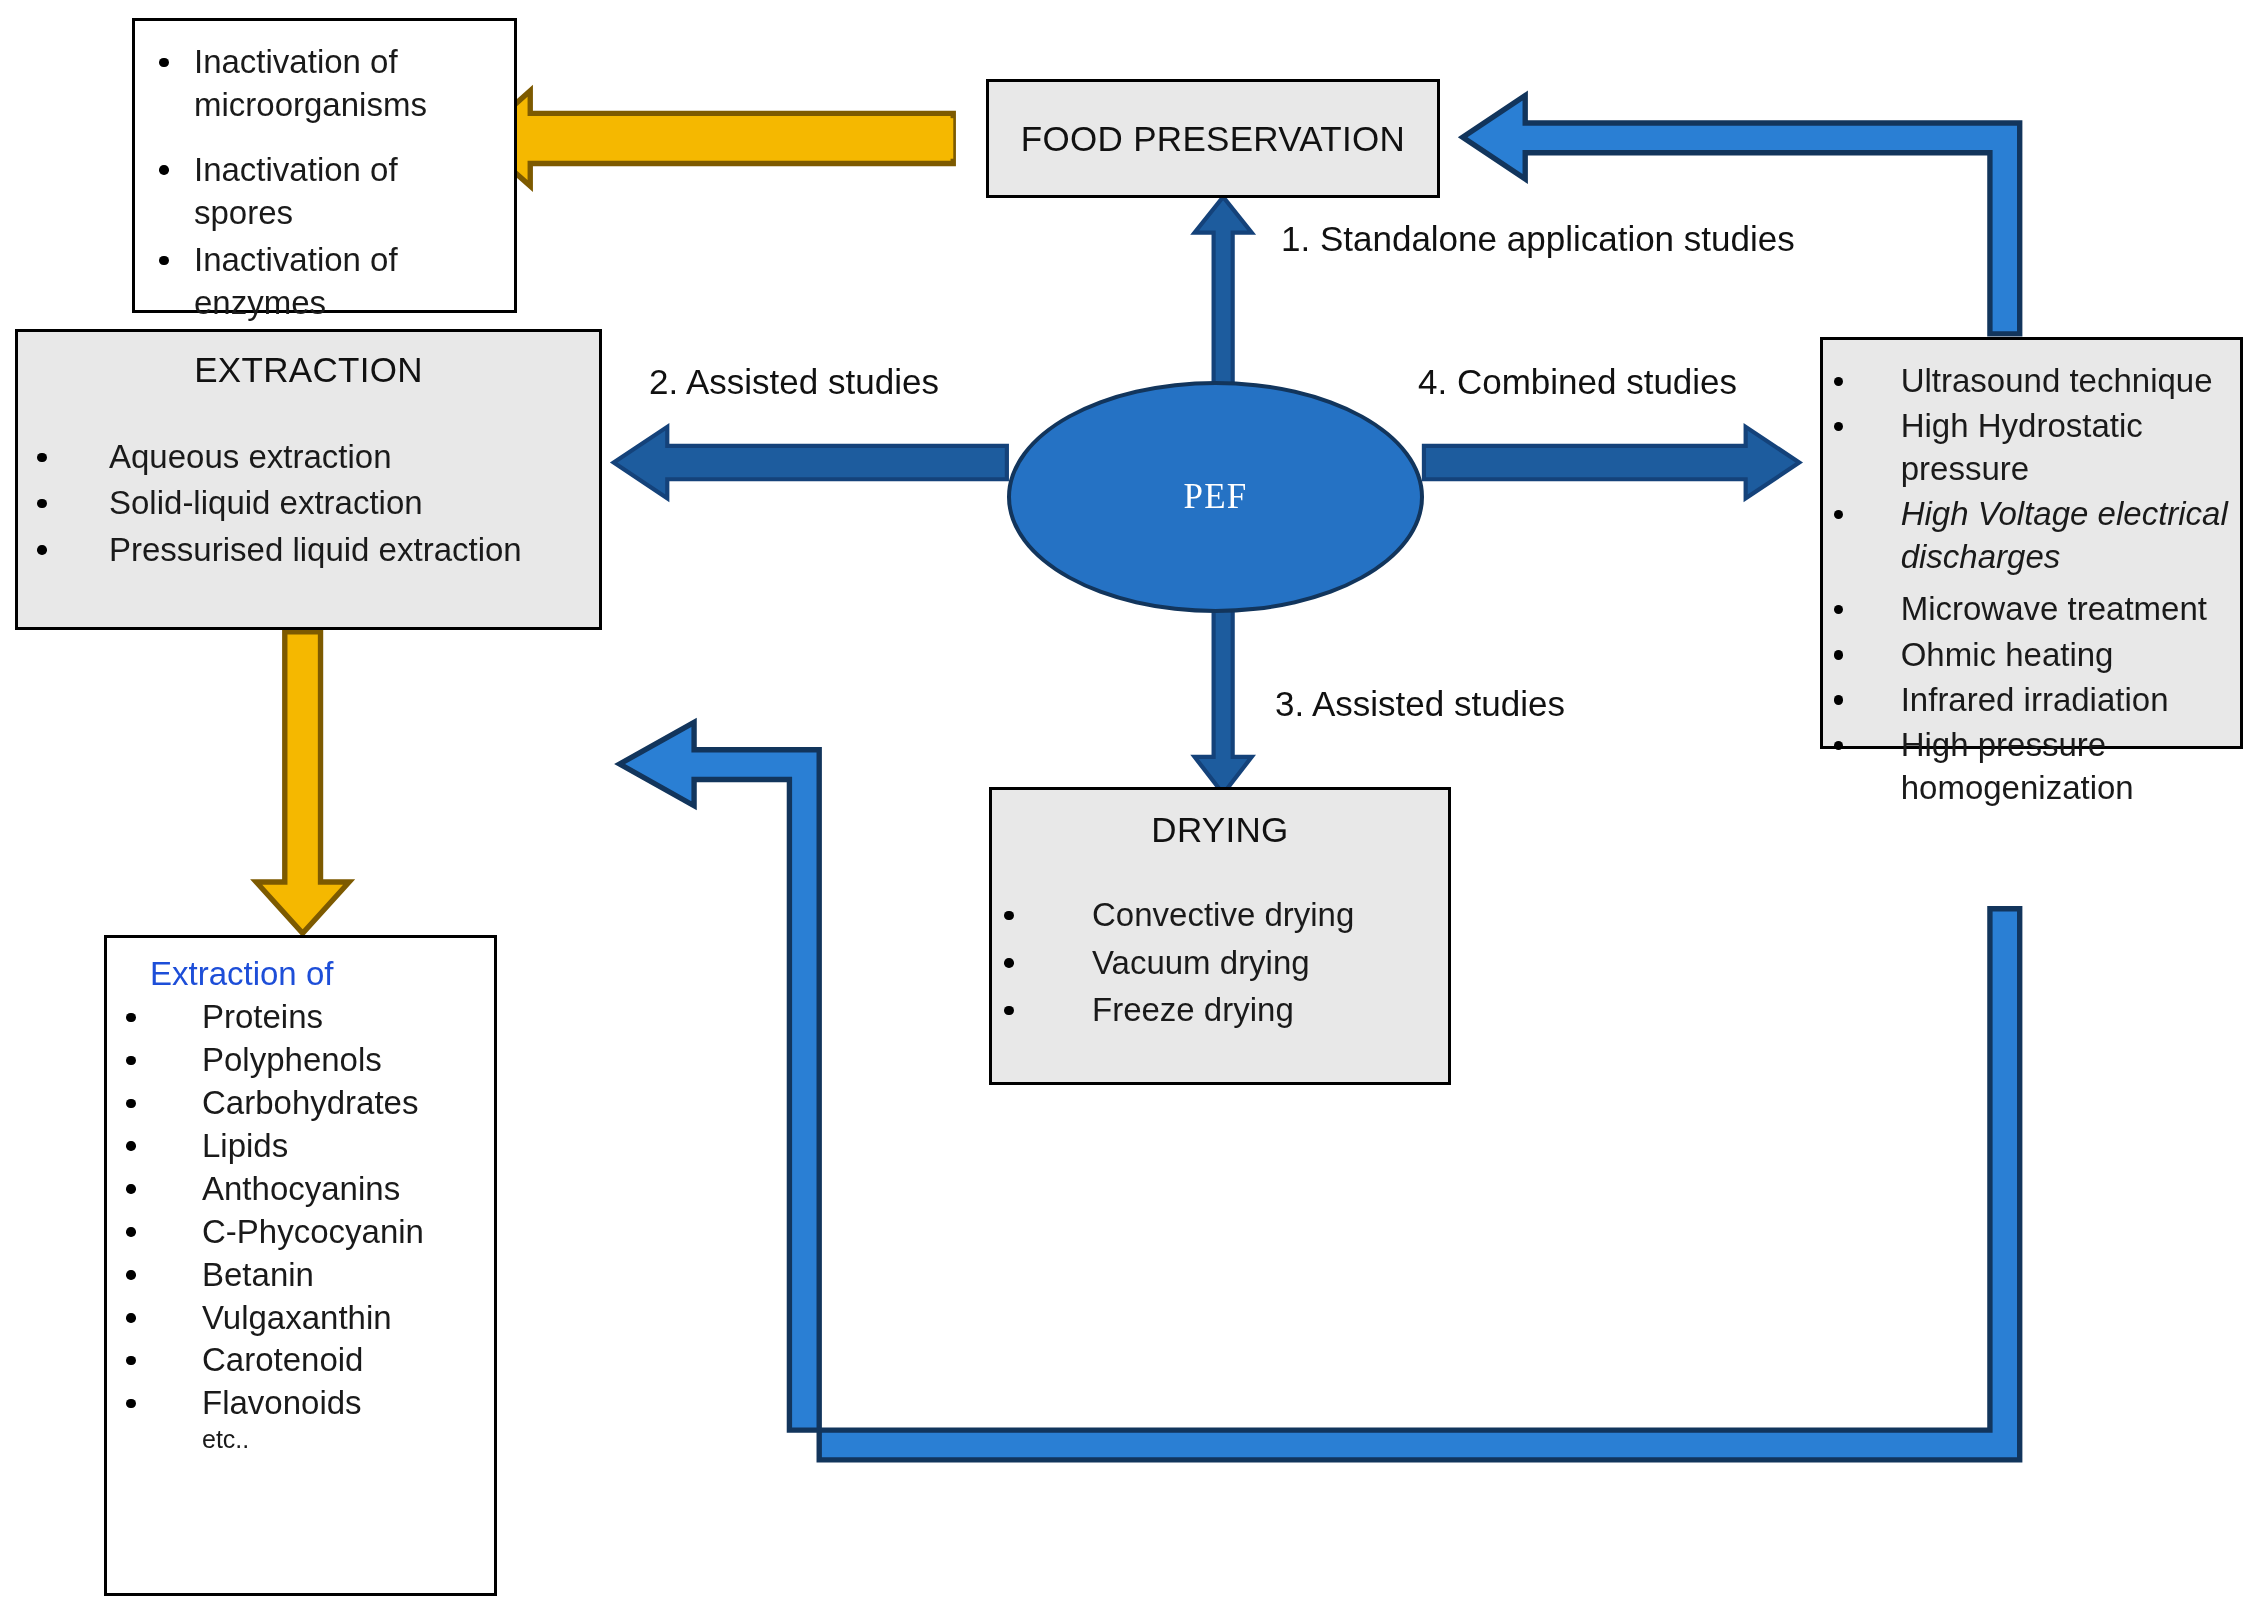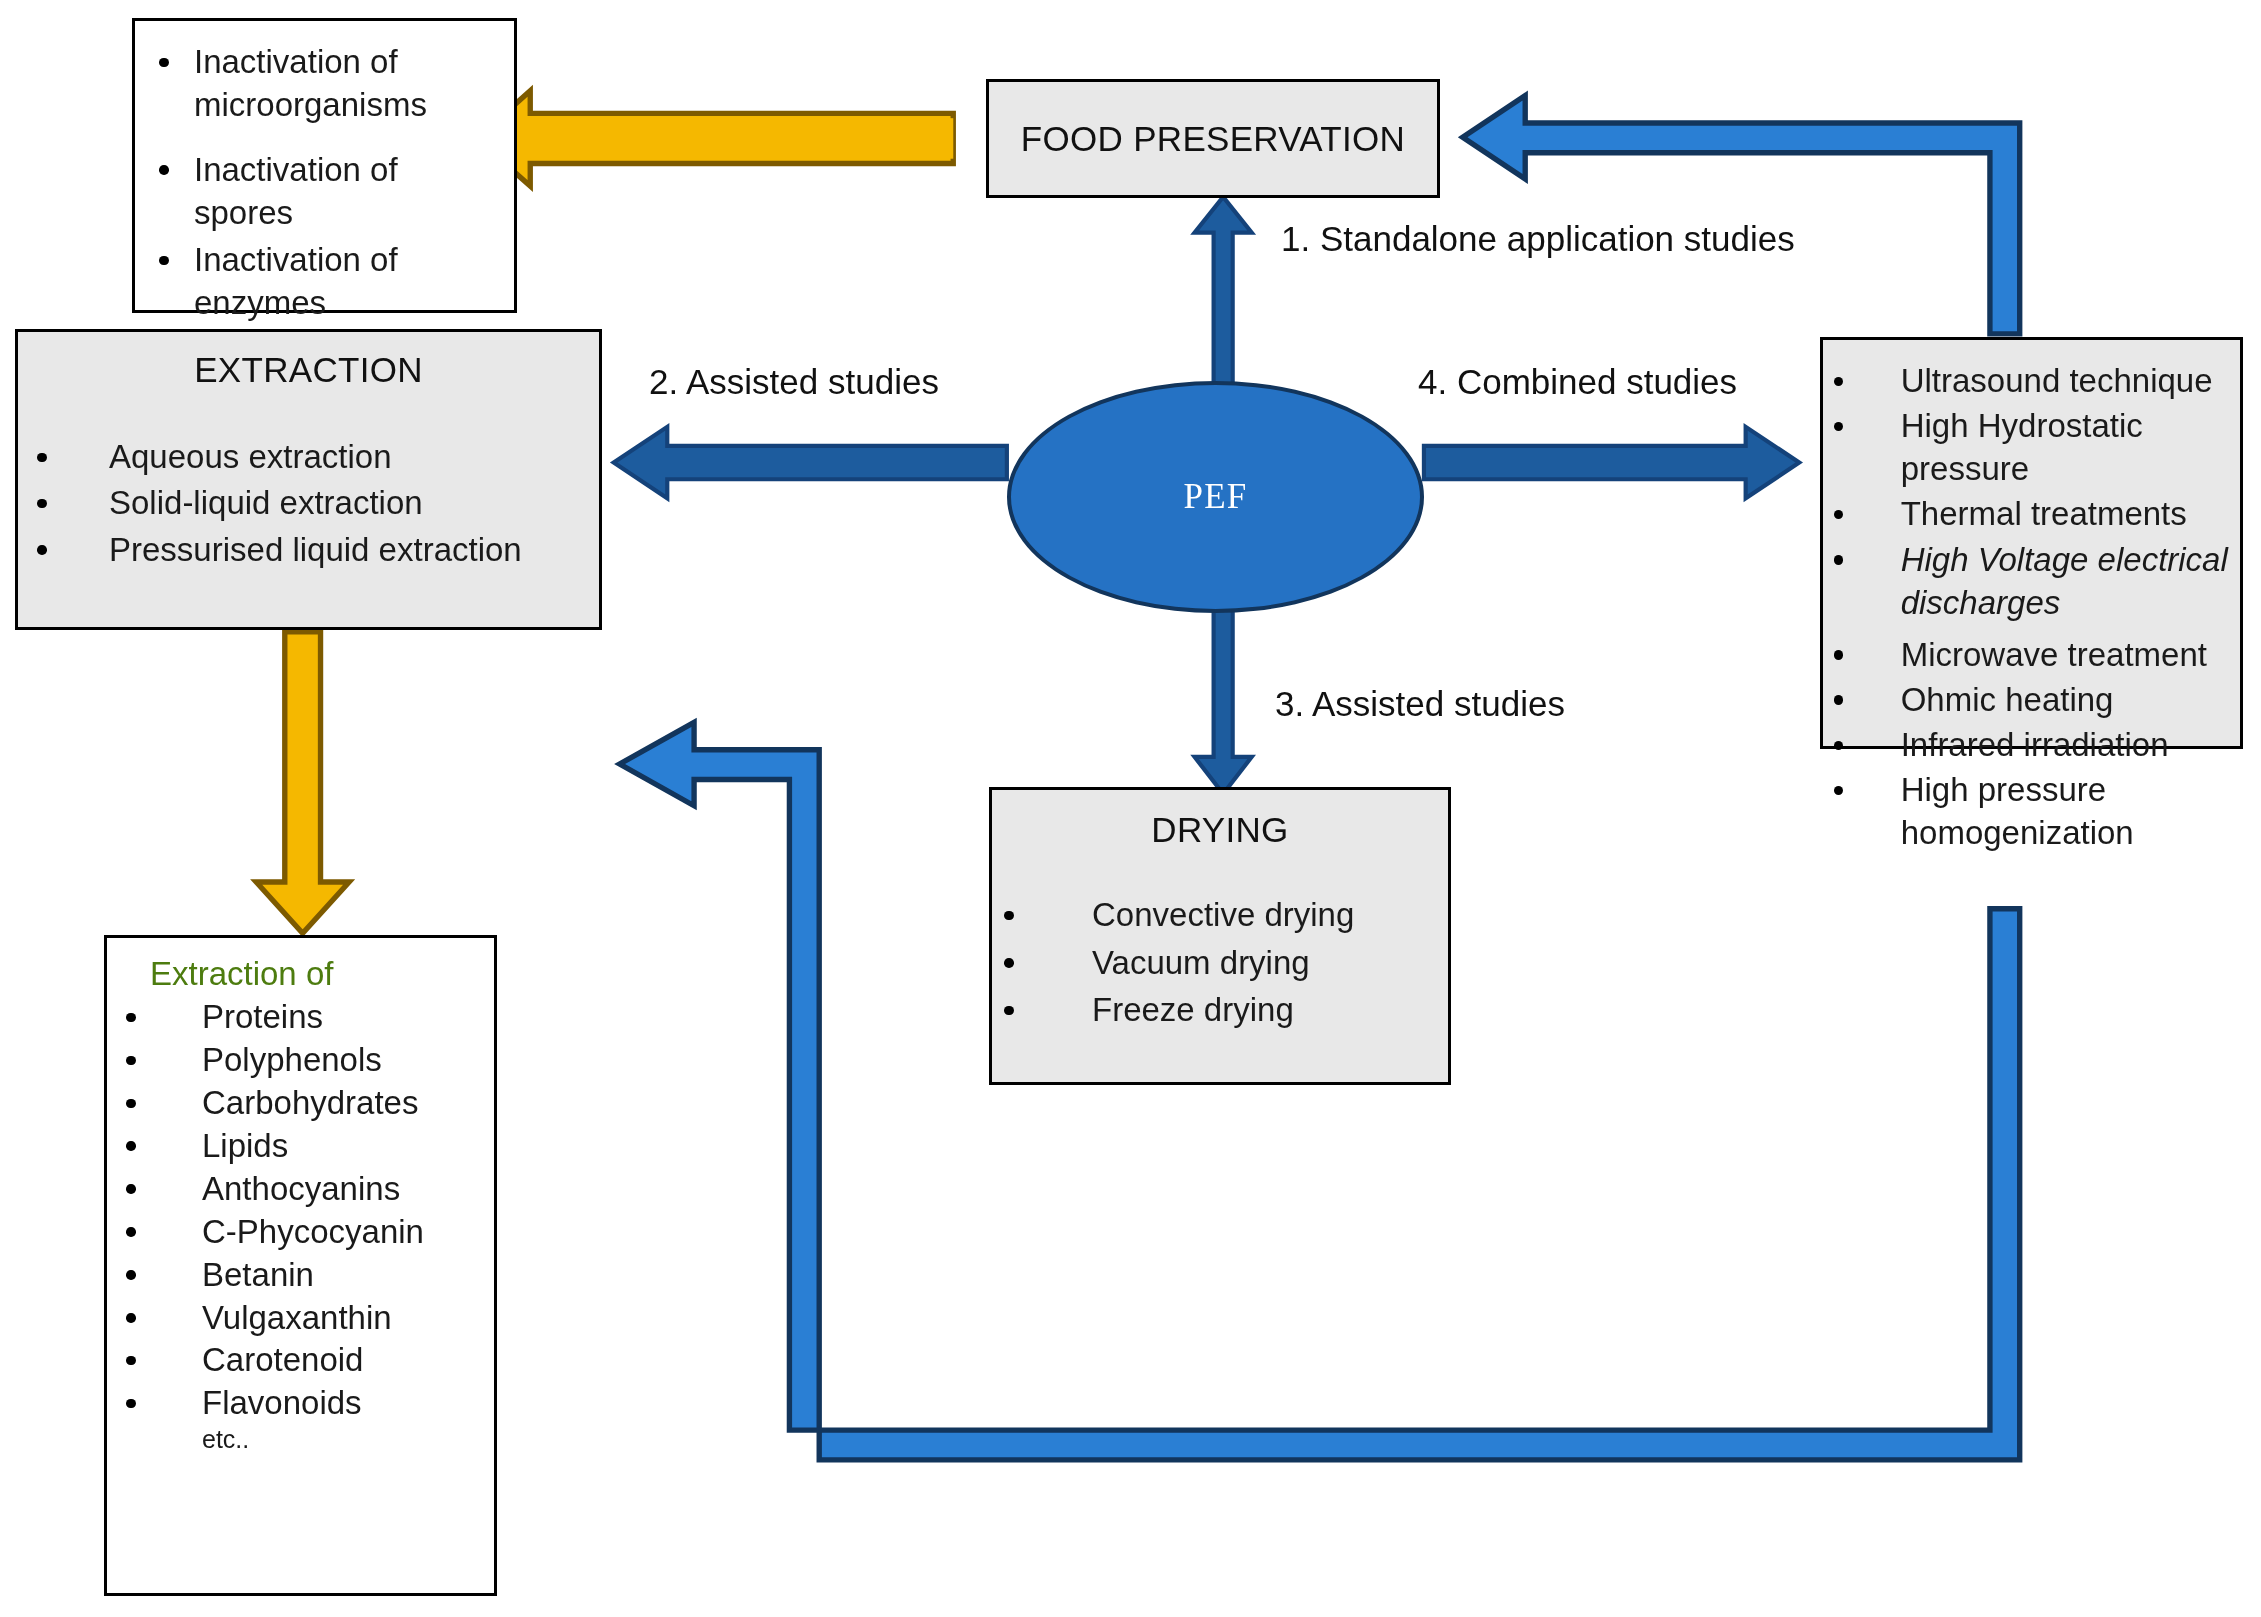--- a/index.html
+++ b/index.html
@@ -168,21 +168,21 @@
         <span class="btxt">Solid-liquid extraction</span>
       </li>
       <li style="padding-left:72px;">
         <span class="bdot"></span>
         <span class="btxt">Pressurised liquid extraction</span>
       </li>
     </ul>
   </div>
 
   <div class="box white" style="left:104px; top:935px; width:393px; height:661px; padding:16.7px 12px 0 19px;">
-    <div style="font-size:33px; color:#4d7c0f; margin:0 0 3.6px 24px;">Extraction of</div>
+    <div style="font-size:33px; color:#1d4ed8; margin:0 0 3.6px 24px;">Extraction of</div>
     <ul class="bullets" style="font-size:32px;">
       <li style="padding-left:76px;">
         <span class="bdot"></span>
         <span class="btxt">Proteins</span>
       </li>
       <li style="padding-left:76px;">
         <span class="bdot"></span>
         <span class="btxt">Polyphenols</span>
       </li>
       <li style="padding-left:76px;">
@@ -242,24 +242,20 @@
   <div class="box" style="left:1820px; top:337px; width:423px; height:412px; padding:20px 8.3px 0 10.7px;">
     <ul class="bullets" style="font-size:33px;">
       <li style="padding-left:67px; margin-bottom:2.4px;">
         <span class="bdot"></span>
         <span class="btxt">Ultrasound technique</span>
       </li>
       <li style="padding-left:67px; margin-bottom:2.4px;">
         <span class="bdot"></span>
         <span class="btxt">High Hydrostatic pressure</span>
       </li>
-      <li style="padding-left:67px; margin-bottom:2.4px;">
-        <span class="bdot"></span>
-        <span class="btxt">Thermal treatments</span>
-      </li>
       <li style="padding-left:67px; margin-bottom:9px;font-style:italic;">
         <span class="bdot"></span>
         <span class="btxt">High Voltage electrical discharges</span>
       </li>
       <li style="padding-left:67px; margin-bottom:2.4px;">
         <span class="bdot"></span>
         <span class="btxt">Microwave treatment</span>
       </li>
       <li style="padding-left:67px; margin-bottom:2.4px;">
         <span class="bdot"></span>

